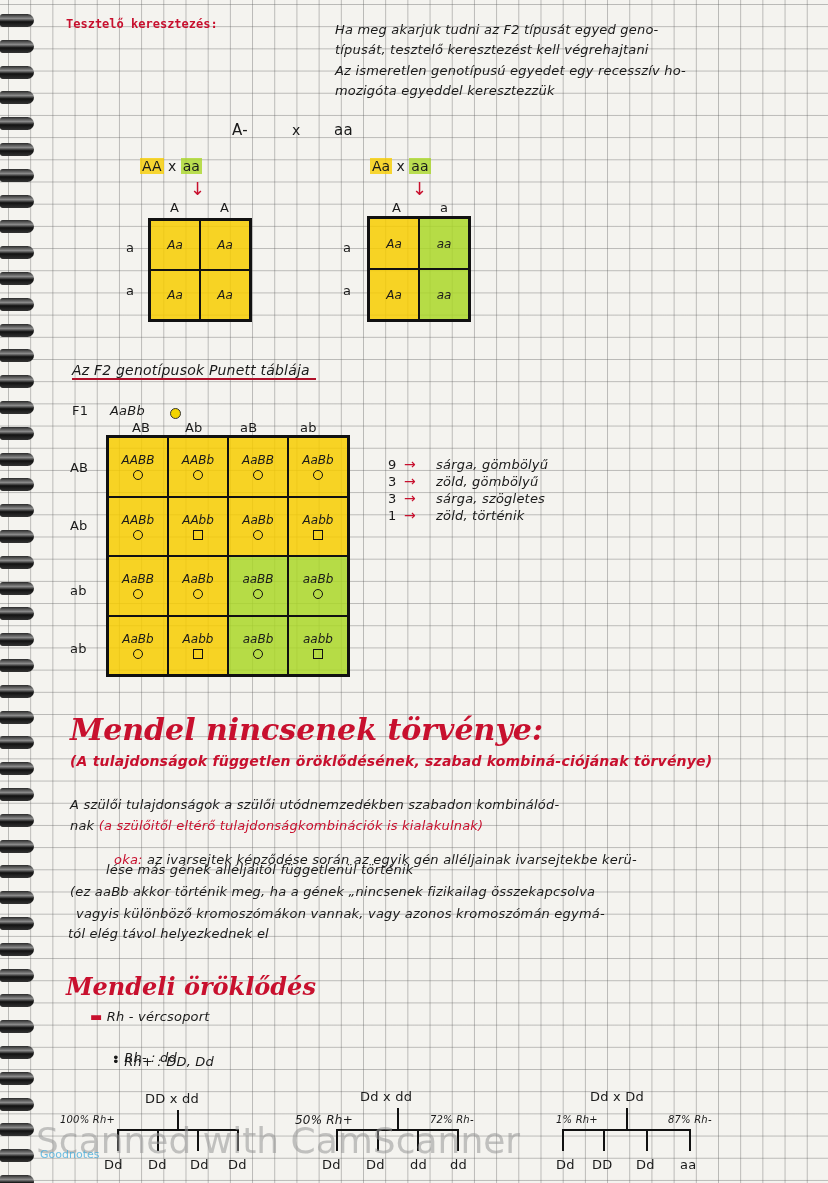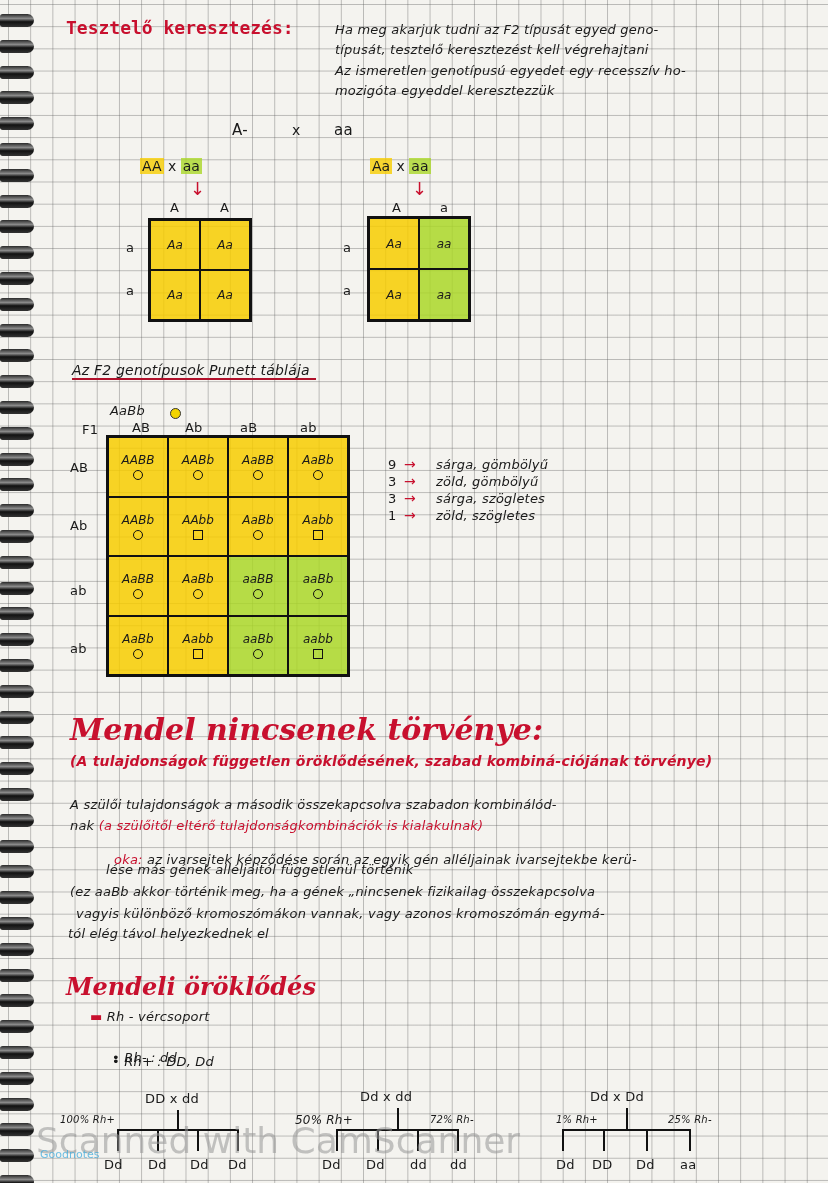--- a/index.html
+++ b/index.html
@@ -80,21 +80,21 @@
     <div class="ring" style="top: 994.4px;"></div>
     <div class="ring" style="top: 1020.2px;"></div>
     <div class="ring" style="top: 1046px;"></div>
     <div class="ring" style="top: 1071.8px;"></div>
     <div class="ring" style="top: 1097.6px;"></div>
     <div class="ring" style="top: 1123.4px;"></div>
     <div class="ring" style="top: 1149.2px;"></div>
     <div class="ring" style="top: 1175px;"></div>
   </div>
 
-<div class="abs title-red" style="left:66px;top:17px;font-size:18px;">Tesztelő keresztezés:</div>
+<div class="abs title-red" style="left:66px;top:17px;font-size:12px;">Tesztelő keresztezés:</div>
 <div class="abs hand" style="left:335px;top:22px;">Ha meg akarjuk tudni az F2 típusát egyed geno-</div>
 <div class="abs hand" style="left:335px;top:42px;">típusát, tesztelő keresztezést kell végrehajtani</div>
 <div class="abs hand" style="left:335px;top:63px;">Az ismeretlen genotípusú egyedet egy recesszív ho-</div>
 <div class="abs hand" style="left:335px;top:83px;">mozigóta egyeddel keresztezzük</div>
 
 <div class="abs hand" style="left:232px;top:122px;font-size:15px;font-style:normal;">A-</div>
 <div class="abs hand" style="left:292px;top:122px;font-size:14px;font-style:normal;">x</div>
 <div class="abs hand" style="left:334px;top:122px;font-size:15px;font-style:normal;">aa</div>
 
 <div class="abs" style="left:140px;top:158px;font-size:14px;">
@@ -125,21 +125,21 @@
 <div class="abs hand" style="left:343px;top:240px;font-style:normal;">a</div>
 <div class="abs hand" style="left:343px;top:283px;font-style:normal;">a</div>
 <div class="punnett" style="left:367px;top:216px;width:100px;height:102px;grid-template-columns:1fr 1fr;grid-template-rows:1fr 1fr;">
   <div class="cell yellow">Aa</div>
   <div class="cell green">aa</div>
   <div class="cell yellow">Aa</div>
   <div class="cell green">aa</div>
 </div>
 
 <div class="abs hand underline-red" style="left:72px;top:362px;font-size:14px;padding-right:6px;">Az F2 genotípusok Punett táblája</div>
-<div class="abs hand" style="left:82px;top:403px;font-style:normal;margin-top:19px;">F1</div>
+<div class="abs hand" style="left:72px;top:403px;font-style:normal;">F1</div>
 <div class="abs hand" style="left:110px;top:403px;">AaBb</div>
 <div class="abs" style="left:170px;top:404px;"><span class="yellow-dot"></span></div>
 
 <div class="abs hand" style="left:132px;top:420px;font-style:normal;">AB</div>
 <div class="abs hand" style="left:185px;top:420px;font-style:normal;">Ab</div>
 <div class="abs hand" style="left:240px;top:420px;font-style:normal;">aB</div>
 <div class="abs hand" style="left:300px;top:420px;font-style:normal;">ab</div>
 
 <div class="abs hand" style="left:70px;top:460px;font-style:normal;">AB</div>
 <div class="abs hand" style="left:70px;top:518px;font-style:normal;">Ab</div>
@@ -210,26 +210,26 @@
     <div class="cell green">
       <span>aabb</span>
       <span class="sym-square" style="margin-top: 3px;"></span>
     </div>
   </div>
 
 <div class="abs" style="left:388px;top:456px;" id="ratios">
     <div class="hand" style="font-style: normal; height: 17px;"><span style="display:inline-block;width:16px;">9</span><span class="arrow-red" style="display:inline-block;width:32px;">→</span><span style="font-style:italic;">sárga, gömbölyű</span></div>
     <div class="hand" style="font-style: normal; height: 17px;"><span style="display:inline-block;width:16px;">3</span><span class="arrow-red" style="display:inline-block;width:32px;">→</span><span style="font-style:italic;">zöld, gömbölyű</span></div>
     <div class="hand" style="font-style: normal; height: 17px;"><span style="display:inline-block;width:16px;">3</span><span class="arrow-red" style="display:inline-block;width:32px;">→</span><span style="font-style:italic;">sárga, szögletes</span></div>
-    <div class="hand" style="font-style: normal; height: 17px;"><span style="display:inline-block;width:16px;">1</span><span class="arrow-red" style="display:inline-block;width:32px;">→</span><span style="font-style:italic;">zöld, szögletes</span></div>
+    <div class="hand" style="font-style: normal; height: 17px;"><span style="display:inline-block;width:16px;">1</span><span class="arrow-red" style="display:inline-block;width:32px;">→</span><span style="font-style:italic;">zöld, történik</span></div>
   </div>
 
 <div class="abs big-red" style="left:70px;top:712px;font-size:30px;">Mendel nincsenek törvénye:</div>
 <div class="abs hand red" style="left:70px;top:752px;width:750px;font-weight:bold;font-size:14px;line-height:19px;">(A tulajdonságok független öröklődésének, szabad kombiná-ciójának törvénye)</div>
-<div class="abs hand" style="left:70px;top:797px;">A szülői tulajdonságok a második összekapcsolva szabadon kombinálód-</div>
+<div class="abs hand" style="left:70px;top:797px;">A szülői tulajdonságok a szülői utódnemzedékben szabadon kombinálód-</div>
 <div class="abs hand" style="left:70px;top:818px;">
   <span>nak</span>
   <span class="red">(a szülőitől eltérő tulajdonságkombinációk is kialakulnak)</span>
 </div>
 <div class="abs hand" style="left:70px;top:852px;margin-left:44px;">
   <span class="red">oka:</span>
   <span>az ivarsejtek képződése során az egyik gén alléljainak ivarsejtekbe kerü-</span>
 </div>
 <div class="abs hand" style="left:106px;top:862px;">lése más gének alléljaitól függetlenül történik</div>
 <div class="abs hand" style="left:70px;top:884px;">(ez aaBb akkor történik meg, ha a gének „nincsenek fizikailag összekapcsolva</div>
@@ -272,21 +272,21 @@
 <div class="line" style="left:377px;top:1129px;width:1.5px;height:22px;"></div>
 <div class="line" style="left:417px;top:1129px;width:1.5px;height:22px;"></div>
 <div class="line" style="left:457px;top:1129px;width:1.5px;height:22px;"></div>
 <div class="abs hand" style="left:322px;top:1157px;font-style:normal;">Dd</div>
 <div class="abs hand" style="left:366px;top:1157px;font-style:normal;">Dd</div>
 <div class="abs hand" style="left:410px;top:1157px;font-style:normal;">dd</div>
 <div class="abs hand" style="left:450px;top:1157px;font-style:normal;">dd</div>
 
 <div class="abs hand" style="left:590px;top:1089px;font-style:normal;">Dd x Dd</div>
 <div class="abs hand" style="left:556px;top:1112px;font-size:10px;">1% Rh+</div>
-<div class="abs hand" style="left:668px;top:1112px;font-size:10px;">25% Rh-</div>
+<div class="abs hand" style="left:668px;top:1112px;font-size:10px;">87% Rh-</div>
 <div class="line" style="left:626px;top:1108px;width:1.5px;height:22px;"></div>
 <div class="line" style="left:562px;top:1129px;width:128px;height:1.5px;"></div>
 <div class="line" style="left:562px;top:1129px;width:1.5px;height:22px;"></div>
 <div class="line" style="left:603px;top:1129px;width:1.5px;height:22px;"></div>
 <div class="line" style="left:646px;top:1129px;width:1.5px;height:22px;"></div>
 <div class="line" style="left:689px;top:1129px;width:1.5px;height:22px;"></div>
 <div class="abs hand" style="left:556px;top:1157px;font-style:normal;">Dd</div>
 <div class="abs hand" style="left:592px;top:1157px;font-style:normal;">DD</div>
 <div class="abs hand" style="left:636px;top:1157px;font-style:normal;">Dd</div>
 <div class="abs hand" style="left:680px;top:1157px;font-style:normal;">aa</div>

